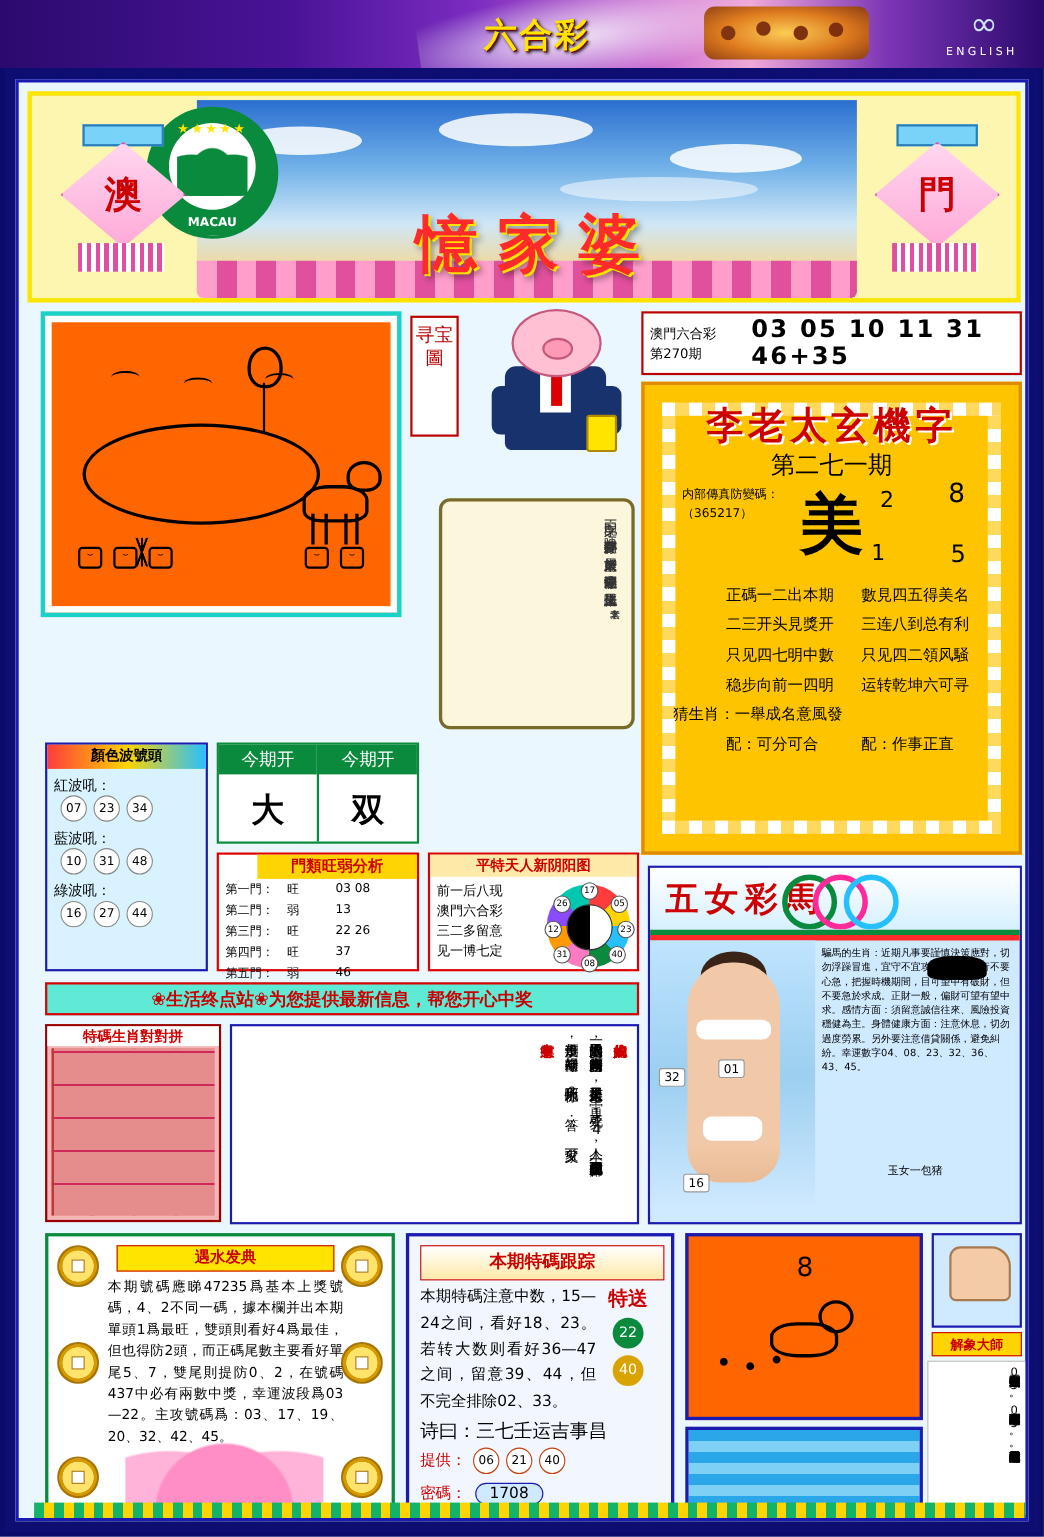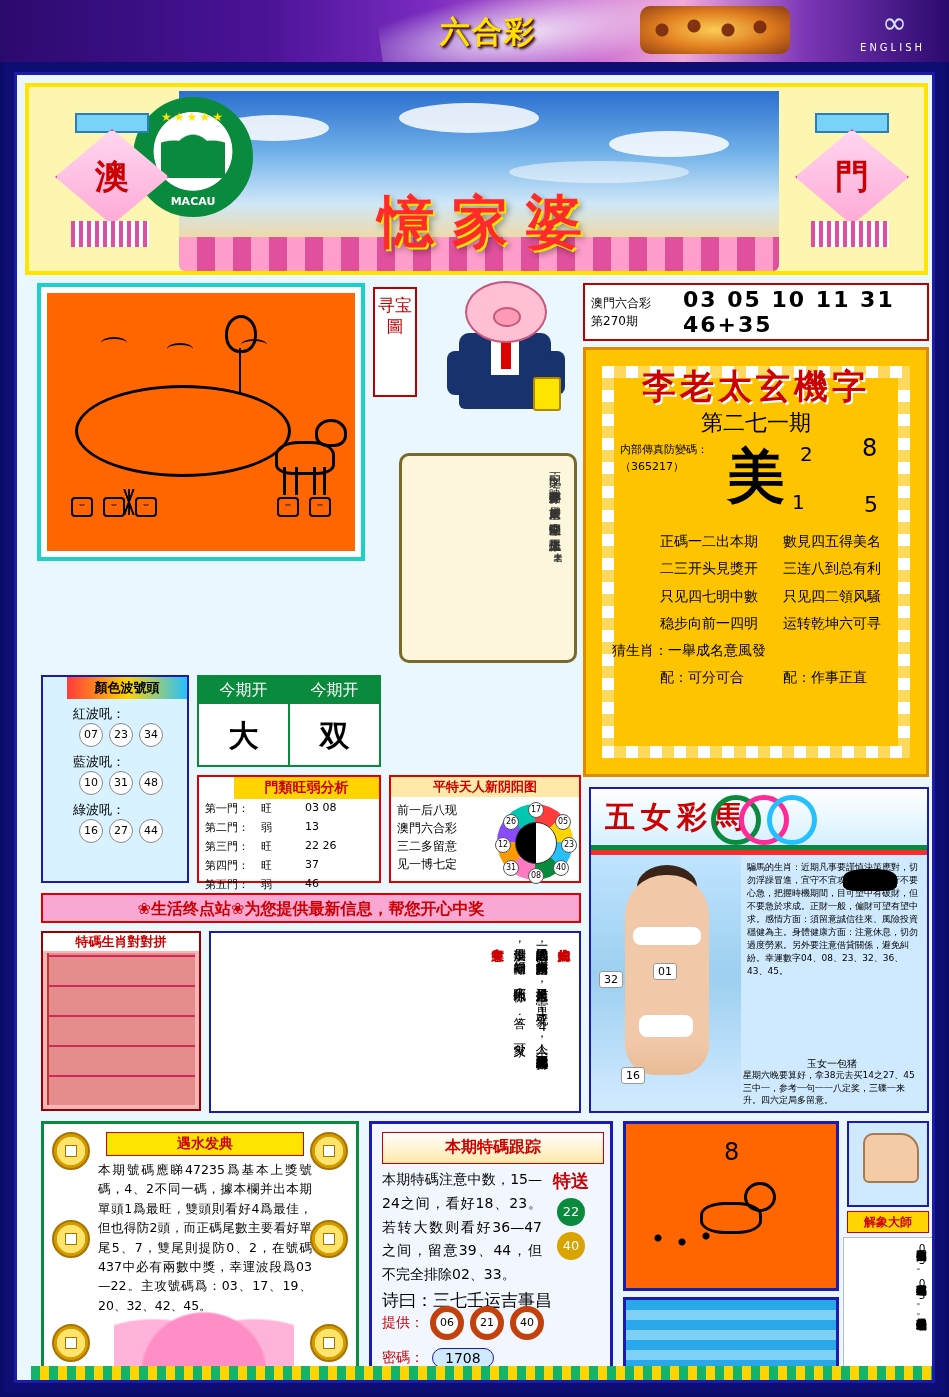--- a/index.html
+++ b/index.html
@@ -221,21 +221,21 @@
   }
   .li-c2{position:absolute;left:214px;top:92px;font-size:20px;}
   .li-c8{position:absolute;left:276px;top:84px;font-size:24px;}
   .li-c1{position:absolute;left:206px;top:140px;font-size:20px;}
   .li-c5{position:absolute;left:278px;top:142px;font-size:22px;}
   .li-lines{position:absolute;left:26px;right:20px;top:178px;font-size:14px;color:#000;line-height:1.95;}
   .li-lines .row{display:flex;margin-left:48px;}
   .li-lines .row span{width:50%;}
 
   
-  .wave-box{left:24px;top:600px;width:148px;height:208px;background:#d8f3ff;border:2px solid #1b1bb0;padding-left:24px;}
+  .wave-box{left:24px;top:600px;width:148px;height:208px;background:#d8f3ff;border:2px solid #1b1bb0;}
   .wave-head{
     height:22px;background:linear-gradient(90deg,#ff3b3b,#ffd400,#26c0ff);
     color:#000;font-size:13px;text-align:center;line-height:22px;font-weight:bold;
   }
   .wave-row{display:flex;align-items:center;padding:6px 4px 0 6px;font-size:13px;}
   .wave-row .lab{width:52px;}
   .ball{
     width:22px;height:22px;border-radius:50%;border:1px solid #888;background:#fff;
     font-size:11px;text-align:center;line-height:22px;margin-right:6px;color:#000;
   }
@@ -271,21 +271,21 @@
     position:absolute;width:14px;height:14px;border-radius:50%;background:#fff;border:1px solid #555;
     font-size:8px;line-height:14px;text-align:center;color:#000;
   }
   .taiji{
     position:absolute;left:24px;top:22px;width:40px;height:40px;border-radius:50%;
     background:linear-gradient(90deg,#000 50%,#fff 50%);border:1px solid #333;
   }
 
   
   .strip{
-    left:24px;top:818px;width:540px;height:30px;background:#f9a8d4;border:2px solid #d00;
+    left:24px;top:818px;width:540px;height:30px;background:#5eead4;border:2px solid #d00;
     color:#c00;font-size:16px;font-weight:bold;text-align:center;line-height:28px;
   }
 
   
   .tomb-box{left:24px;top:856px;width:160px;height:180px;background:#f4b6b6;border:2px solid #900;}
   .tomb-hd{background:#fff;color:#c00;font-size:13px;text-align:center;font-weight:bold;}
   .tomb-grid{position:absolute;left:4px;top:20px;right:4px;bottom:4px;
     background:
       linear-gradient(90deg,#b33 0 2px,transparent 2px) repeat-x,
       repeating-linear-gradient(0deg,#e58a8a 0 28px,#c25 28px 30px),
@@ -361,21 +361,21 @@
   }
   .track-body{position:absolute;left:10px;top:44px;width:160px;font-size:14px;line-height:1.7;color:#000;text-align:justify;}
   .track-side{position:absolute;right:8px;top:46px;width:62px;text-align:center;}
   .track-side .t{color:#c00;font-size:18px;font-weight:bold;line-height:1.2;}
   .sideball{
     width:28px;height:28px;border-radius:50%;margin:6px auto 0;color:#fff;font-size:13px;
     line-height:28px;text-align:center;
   }
   .track-poem{position:absolute;left:10px;bottom:62px;font-size:17px;color:#000;}
   .track-give{position:absolute;left:10px;bottom:34px;font-size:14px;color:#c00;display:flex;align-items:center;gap:6px;}
-  .track-give .b{width:22px;height:22px;border-radius:50%;border:6px solid #c2410c;background:#fff;color:#000;font-size:11px;line-height:22px;text-align:center;}
+  .track-give .b{width:22px;height:22px;border-radius:50%;border:1px solid #c2410c;background:#fff;color:#000;font-size:11px;line-height:22px;text-align:center;}
   .track-code{position:absolute;left:10px;bottom:6px;font-size:14px;color:#c00;display:flex;align-items:center;gap:8px;}
   .track-code .v{background:#cfe9ff;border:1px solid #1b1bb0;border-radius:10px;padding:1px 12px;color:#000;}
 
   
   .art2{left:606px;top:1046px;width:216px;height:170px;background:#f60;border:3px solid #1b1bb0;}
   .art2 .dog{position:absolute;left:74px;top:56px;width:78px;height:64px;}
   .art2 .dog .bd{position:absolute;left:0;top:22px;width:56px;height:26px;border:3px solid #000;border-radius:40%;}
   .art2 .dog .hd{position:absolute;left:44px;top:2px;width:26px;height:24px;border:3px solid #000;border-radius:50%;}
   .art2 .eight{position:absolute;left:98px;top:14px;font-size:24px;color:#000;}
   .art2 .prints{position:absolute;left:22px;top:104px;width:120px;height:20px;
@@ -680,21 +680,20 @@
           <span class="tagnum" style="left:8px;top:116px;">32</span>
           <span class="tagnum" style="left:62px;top:108px;">01</span>
           <span class="tagnum" style="left:30px;top:212px;">16</span>
         </div>
         <div class="horse-text">騙馬的生肖：近期凡事要謹慎決策應對，切勿浮躁冒進，宜守不宜攻。財之宜一行不要心急，把握時機期間，目可望中有破財，但不要急於求成。正財一般，偏財可望有望中求。感情方面：須留意誠信往來、風險投資穩健為主。身體健康方面：注意休息，切勿過度勞累。另外要注意借貸關係，避免糾紛。幸運數字04、08、23、32、36、43、45。</div>
       </div>
       <div class="horse-pic">
         <div class="h"></div>
       </div>
       <div class="wuma-foot">玉女一包猪</div>
-      <div class="wuma-note">星期六晚要算好，拿38元去买14之27、45三中一，参考一句一一八定奖，三碟一来升。四六定局多留意。</div>
     </div>
 
     <div class="panel lotus-box">
       <div class="coin" style="left:8px;top:8px;"></div>
       <div class="coin" style="right:8px;top:8px;"></div>
       <div class="coin" style="left:8px;top:96px;"></div>
       <div class="coin" style="right:8px;top:96px;"></div>
       <div class="coin" style="left:8px;bottom:12px;"></div>
       <div class="coin" style="right:8px;bottom:12px;"></div>
       <div class="lotus-hd">遇水发典</div>

